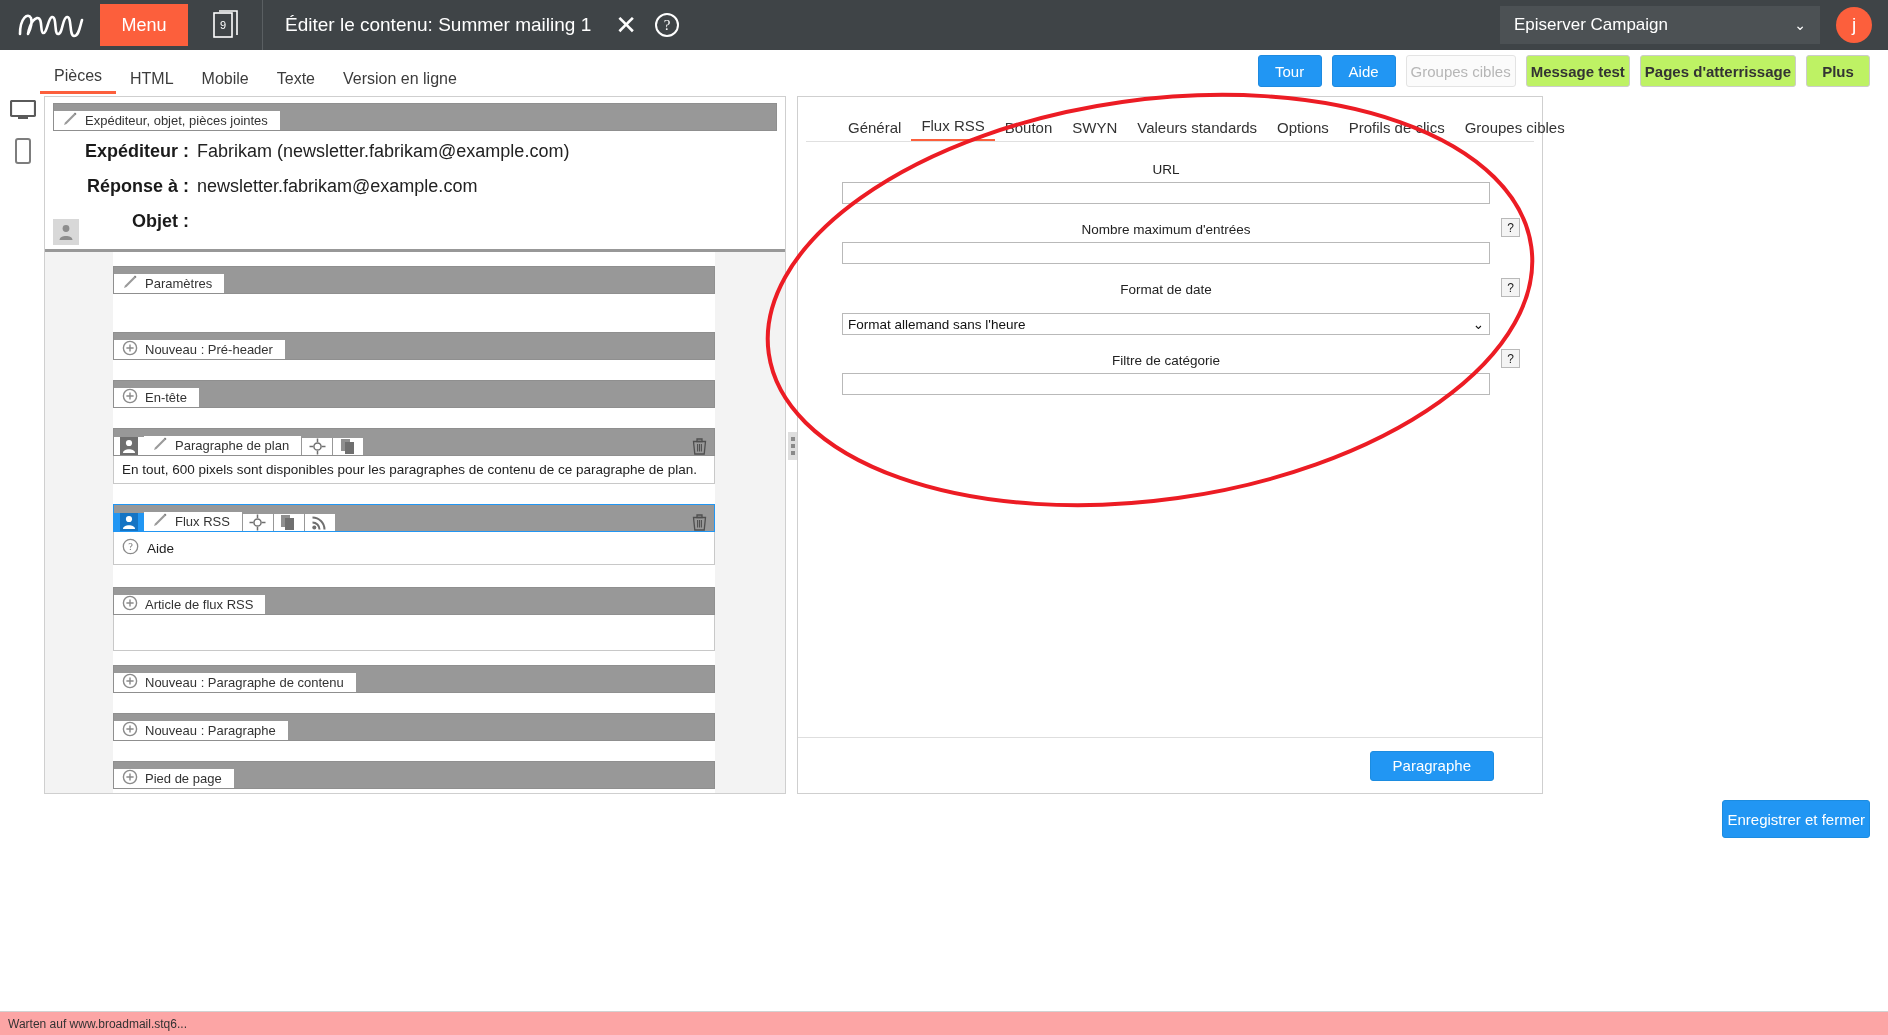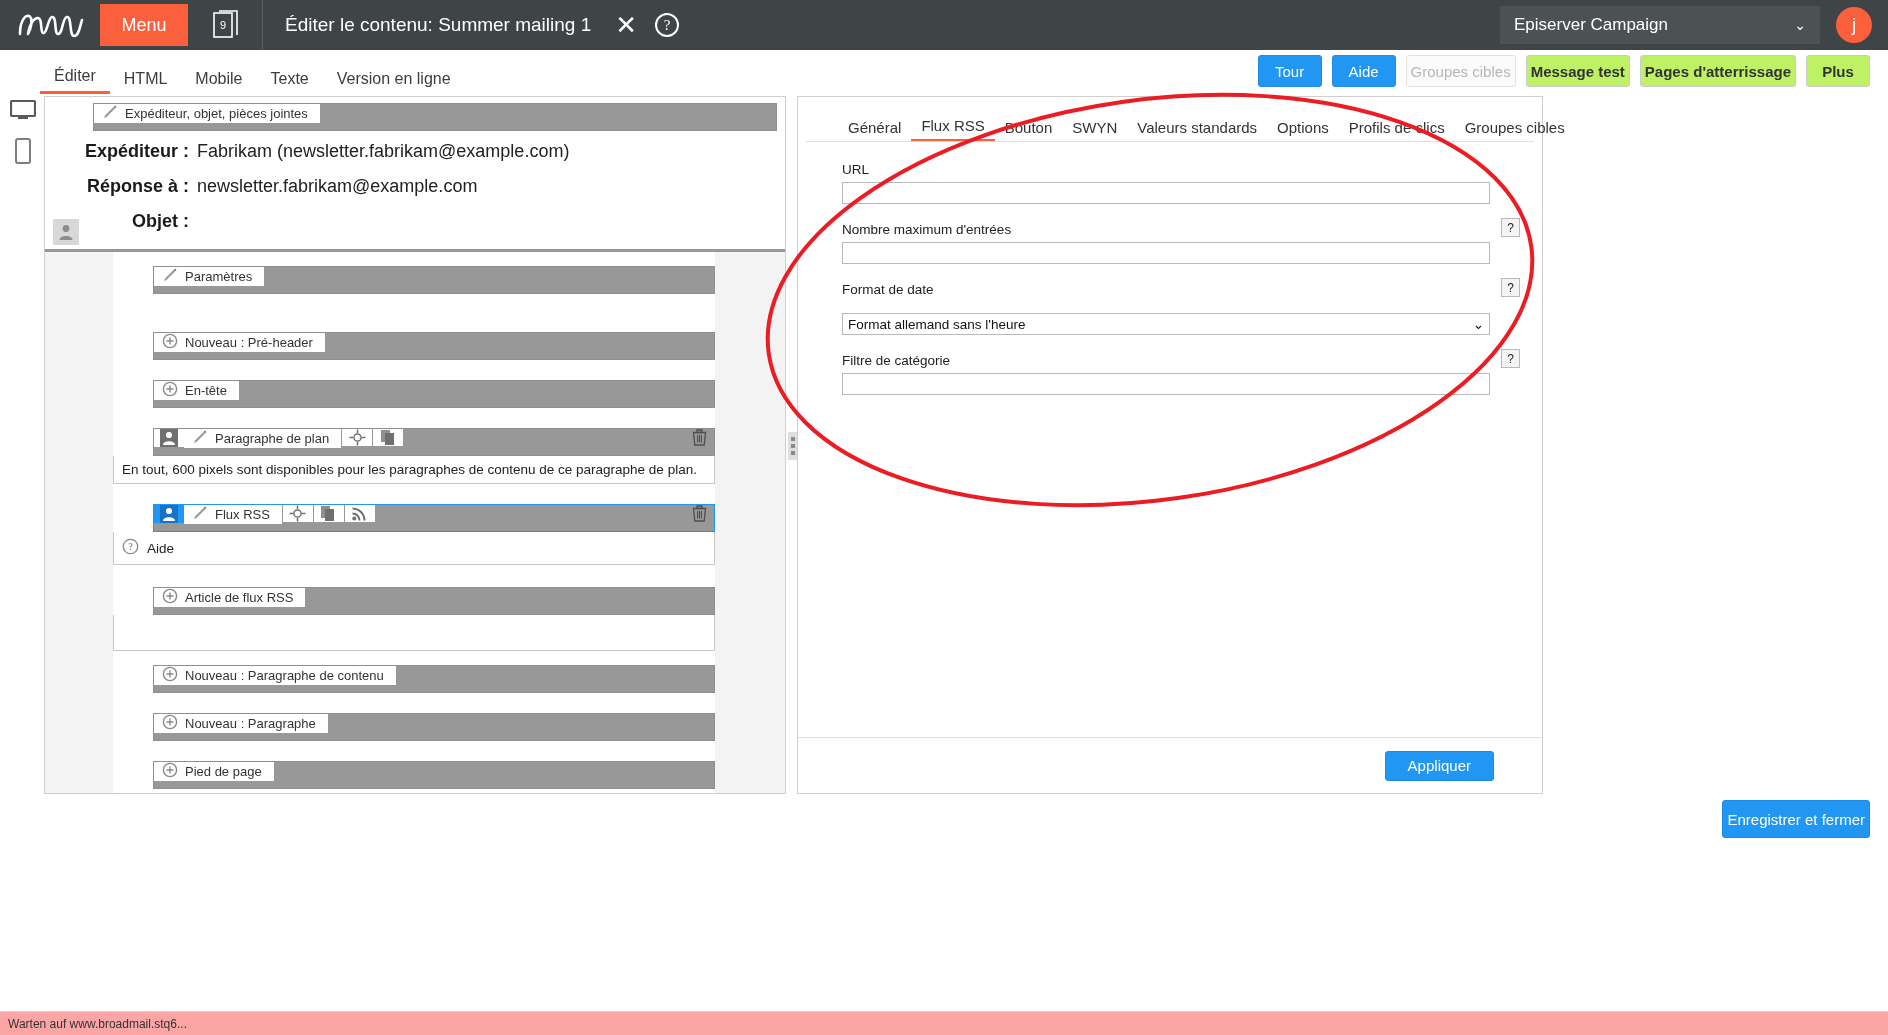--- a/index.html
+++ b/index.html
@@ -108,22 +108,22 @@
   }
   .rail-icon { cursor: pointer; }
 
   
   .leftpanel {
     position: absolute; left: 44px; top: 96px;
     width: 742px; height: 698px;
     background: #ffffff; border: 1px solid #cfcfcf;
   }
   .blockbar {
-    height: 28px; display: flex; align-items: flex-start;
-    border: 1px solid #8f8f8f; background: #989898; margin-left: 40px;
+    height: 28px; display: flex; align-items: flex-end;
+    border: 1px solid #8f8f8f; background: #989898;
   }
   .blockbar .tag {
     background: #fff; display: flex; align-items: center;
     padding: 0 12px 0 8px; font-size: 13px; color: #333;
     gap: 7px; white-space: nowrap;
   }
   .blockbar .fill { flex: 1 1 auto; background: #989898; }
   .blockbar .fill.blue { background: #2196f3; }
   .blockbar .sep { width:1px; background:#c9c9c9; }
   .iconbtn {
@@ -185,21 +185,21 @@
   .rtab {
     font-size: 15px; color: #333; padding: 0 10px 5px 10px; cursor: pointer;
     white-space: nowrap;
   }
   .rtab.active { border-bottom: 2px solid #fc5f3c; }
   .rtabs-line {
     border-bottom: 1px solid #e0e0e0; margin: 0 8px;
   }
   .form { padding: 20px 52px 0 44px; }
   .fgroup { margin-bottom: 18px; position: relative; }
-  .flab { font-size: 13.5px; color: #222; margin-bottom: 5px; }
+  .flab { font-size: 13.5px; color: #222; margin-bottom: 5px; text-align: center; }
   .finput {
     width: 100%; height: 22px; border: 1px solid #b9b9b9; background: #fff;
     font-size: 13.5px; padding: 0 5px; color: #111;
     font-family: "Liberation Sans", sans-serif;
   }
   .fselect {
     width: 100%; height: 22px; border: 1px solid #b9b9b9; background: #fff;
     font-size: 13.5px; padding: 0 5px; color: #111;
     display: flex; align-items: center; justify-content: space-between;
     cursor: pointer;
@@ -270,21 +270,21 @@
       <div class="app-select">
         <span>Episerver Campaign</span>
         <span class="chev">⌄</span>
       </div>
       <div class="avatar">j</div>
     </div>
   </div>
 
   <div class="secondbar">
     <div class="vtabs">
-      <div class="vtab active">Éditer</div>
+      <div class="vtab active">Pièces</div>
       <div class="vtab">HTML</div>
       <div class="vtab">Mobile</div>
       <div class="vtab">Texte</div>
       <div class="vtab">Version en ligne</div>
     </div>
     <div class="toolbtns">
       <div class="tbtn blue">Tour</div>
       <div class="tbtn blue">Aide</div>
       <div class="tbtn ghost">Groupes cibles</div>
       <div class="tbtn grey">Message test</div>
@@ -609,21 +609,21 @@
 
       <div class="fgroup">
         <div class="flab">Filtre de catégorie</div>
         <input class="finput" type="text" value="" style="">
         <div class="qbtn">?</div>
       </div>
 
     </div>
 
     <div class="apply-bar">
-      <div class="bluebtn">Appliquer</div>
+      <div class="bluebtn">Paragraphe</div>
     </div>
   </div>
 
   <div class="save-close">
     <div class="bluebtn">Enregistrer et fermer</div>
   </div>
 
   <div class="statusbar">
     <span>Warten auf www.broadmail.stq6...</span>
   </div>

